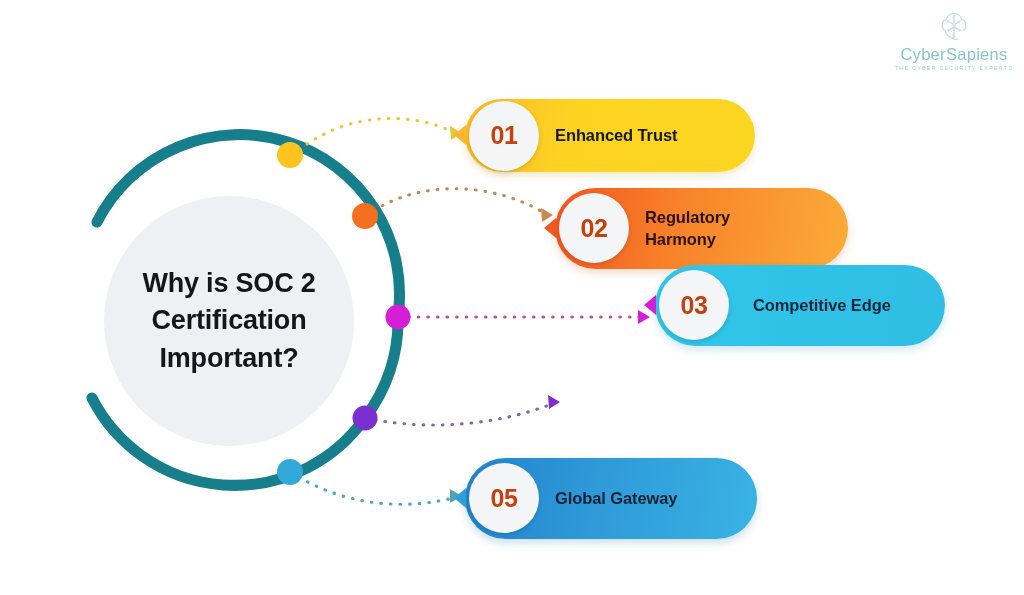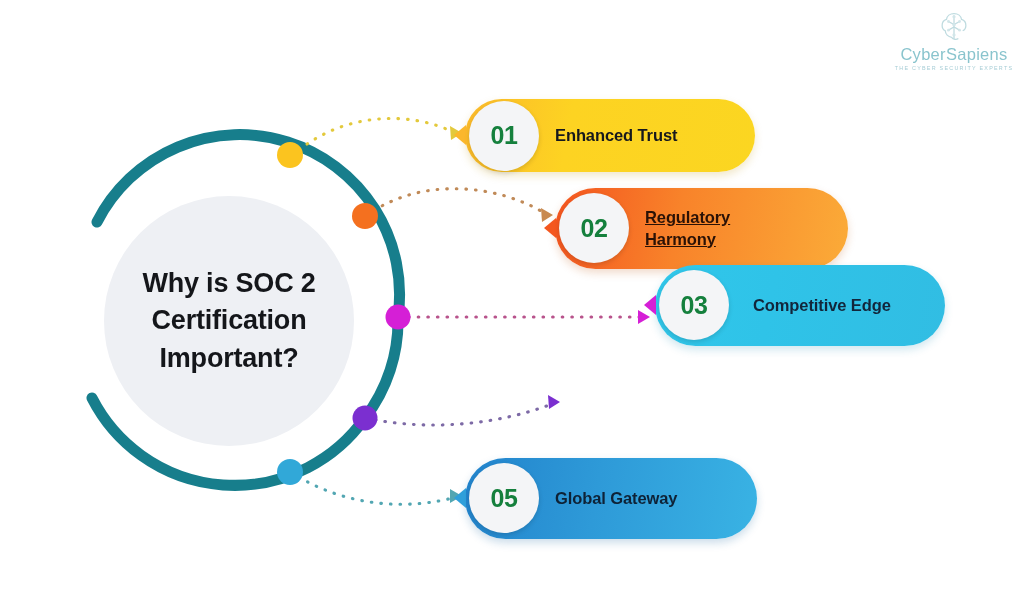--- a/index.html
+++ b/index.html
@@ -106,21 +106,21 @@
     left: 4px;
     width: 70px;
     height: 70px;
     border-radius: 50%;
     background: #f4f5f7;
     display: flex;
     align-items: center;
     justify-content: center;
     font-size: 25px;
     font-weight: 700;
-    color: #15803d;
+    color: #c2410c;
     box-shadow: 0 2px 5px rgba(0,0,0,0.14);
     letter-spacing: -0.5px;
   }
   .card .label {
     position: absolute;
     left: 90px;
     right: 14px;
     font-size: 16.5px;
     font-weight: 700;
     line-height: 1.33;
@@ -137,21 +137,21 @@
   }
   #card-1 .pointer { top: 26px; border-right: 12px solid #fbb72c; }
 
   #card-2 {
     left: 555px; top: 188px; width: 293px; height: 81px;
     background: linear-gradient(100deg, #f4541f 0%, #f8832a 42%, #fbab38 100%);
     box-shadow: 0 4px 9px rgba(190,90,25,0.22);
   }
   #card-2 .pointer { top: 30px; border-right: 12px solid #f4571f; }
   #card-2 .badge { top: 5px; text-align: right; }
-  #card-2 .label { color: #2b1206; text-decoration: underline; }
+  #card-2 .label { color: #2b1206; }
 
   #card-3 {
     left: 655px; top: 265px; width: 290px; height: 81px;
     background: linear-gradient(100deg, #31c7ea 0%, #2fc3e8 40%, #31bde3 100%);
     box-shadow: 0 4px 9px rgba(30,140,180,0.2);
   }
   #card-3 .pointer { top: 30px; border-right: 12px solid #d51fd6; }
   #card-3 .badge { top: 5px; }
   #card-3 .label { color: #12263b; margin-left: 8px; }
 

